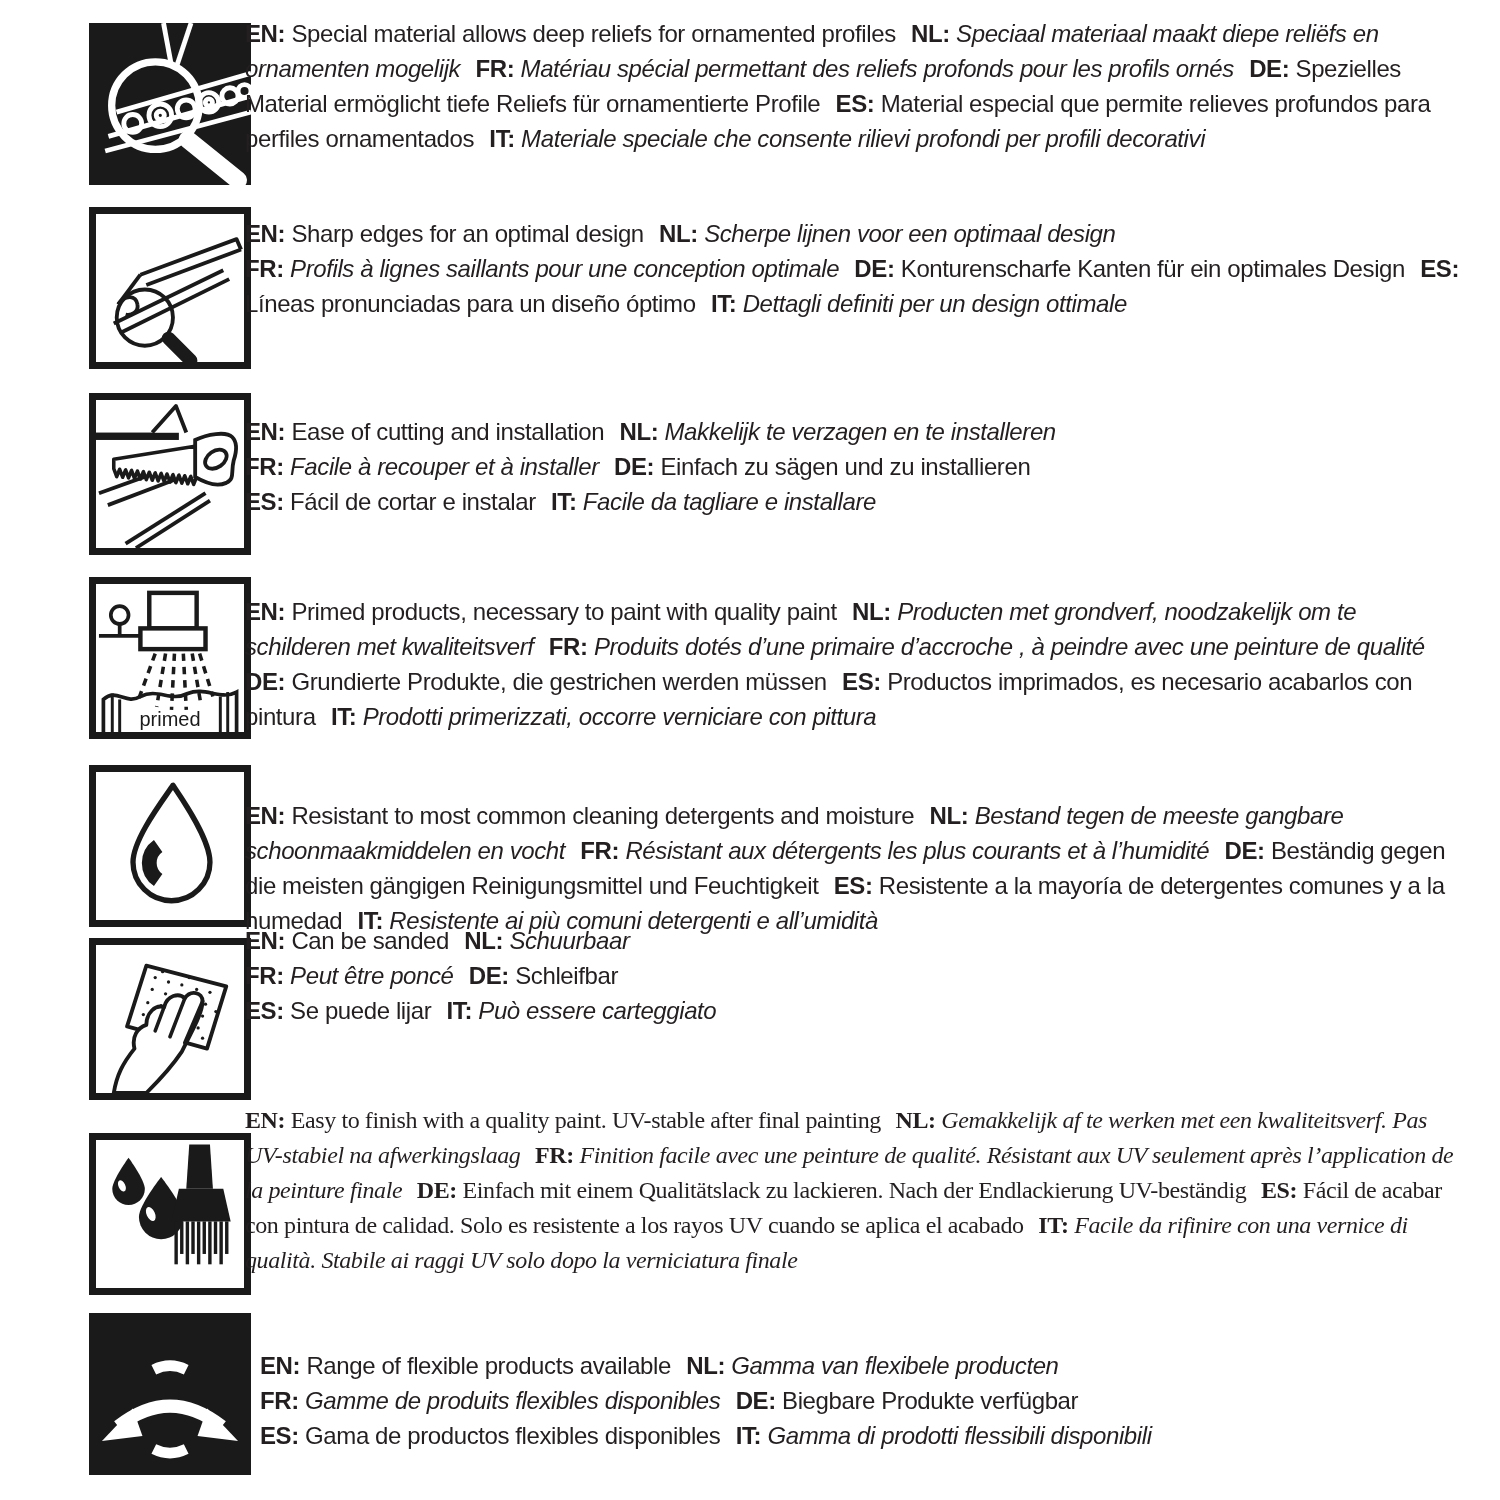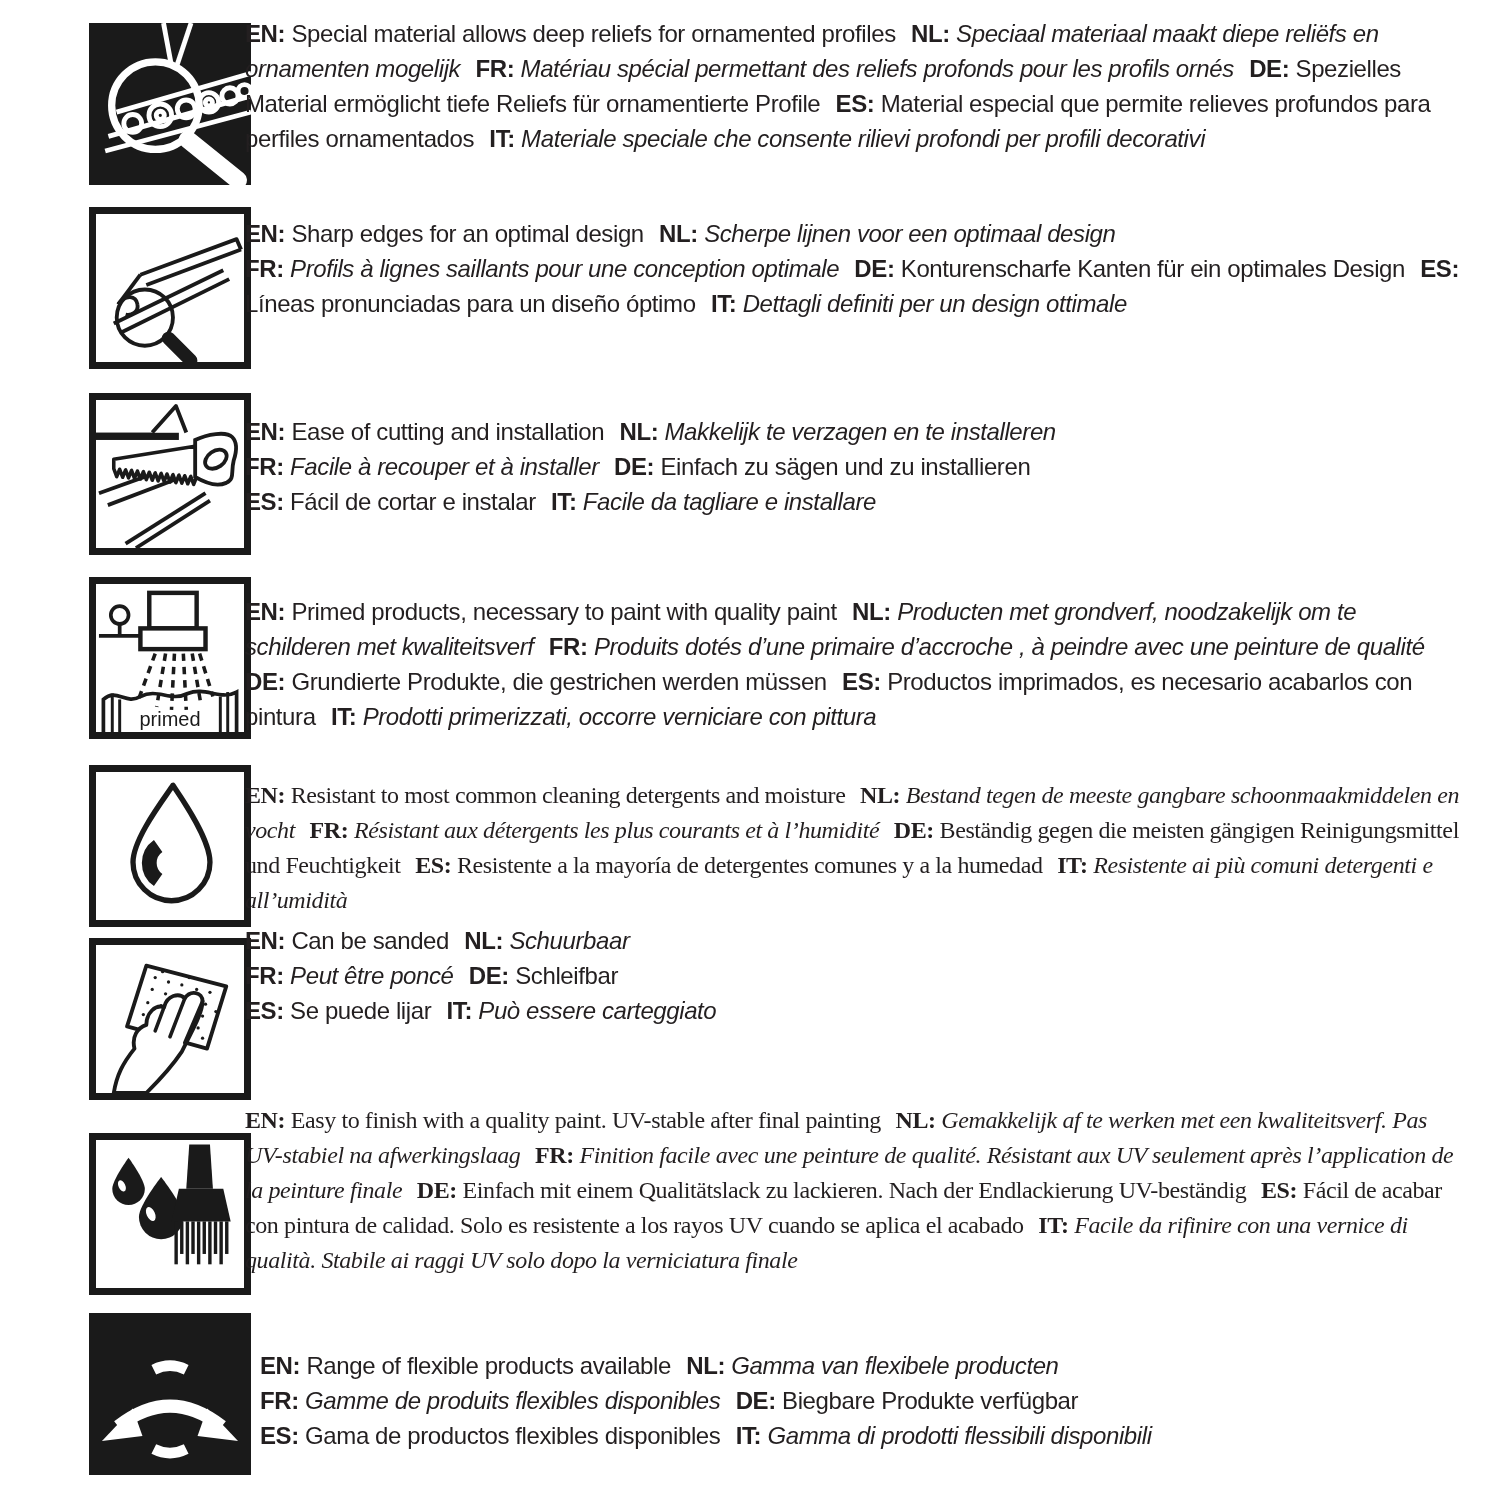--- a/index.html
+++ b/index.html
@@ -23,21 +23,21 @@
     font-size:24px;line-height:35px;letter-spacing:-0.4px;
   }
   .lang{font-weight:700;font-style:normal;}
   .seg{margin-right:9px;}
   .seg.italic{font-style:italic;}
   
   .row:nth-of-type(1) .icon-box{top:23px;}   .row:nth-of-type(1) .text{top:16px;}
   .row:nth-of-type(2) .icon-box{top:207px;}  .row:nth-of-type(2) .text{top:216px;}
   .row:nth-of-type(3) .icon-box{top:393px;}  .row:nth-of-type(3) .text{top:414px;}
   .row:nth-of-type(4) .icon-box{top:577px;}  .row:nth-of-type(4) .text{top:582px;margin-top:12px;}
-  .row:nth-of-type(5) .icon-box{top:765px;}  .row:nth-of-type(5) .text{top:778px;font-family:Liberation Serif, serif;}
+  .row:nth-of-type(5) .icon-box{top:765px;}  .row:nth-of-type(5) .text{top:798px;}
   .row:nth-of-type(6) .icon-box{top:938px;}  .row:nth-of-type(6) .text{top:923px;}
   .row:nth-of-type(7) .icon-box{top:1133px;} .row:nth-of-type(7) .text{top:1103px;font-family:Liberation Serif, serif;}
   .row:nth-of-type(8) .icon-box{top:1313px;} .row:nth-of-type(8) .text{top:1348px;margin-left:15px;}
 </style>
 </head>
 <body>
 
 <div id="sheet">
   <div class="row">
     <div class="icon-box dark">

